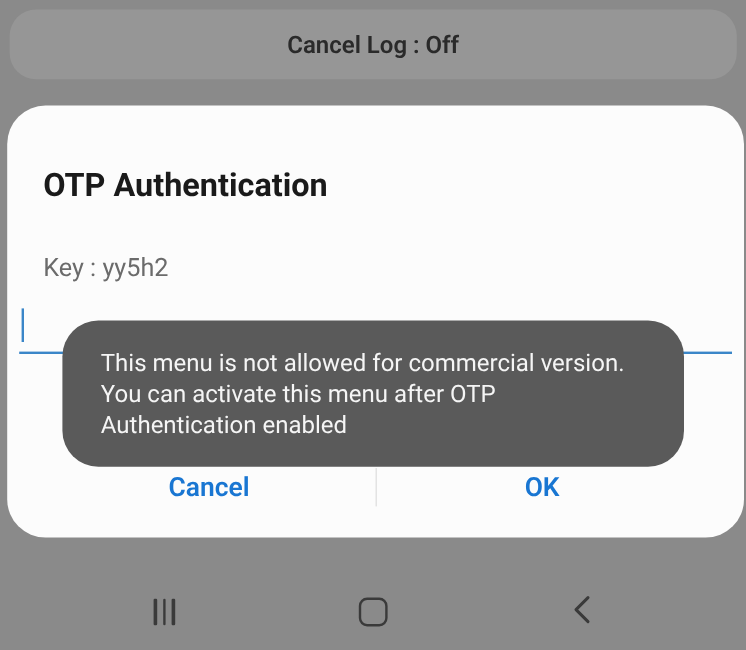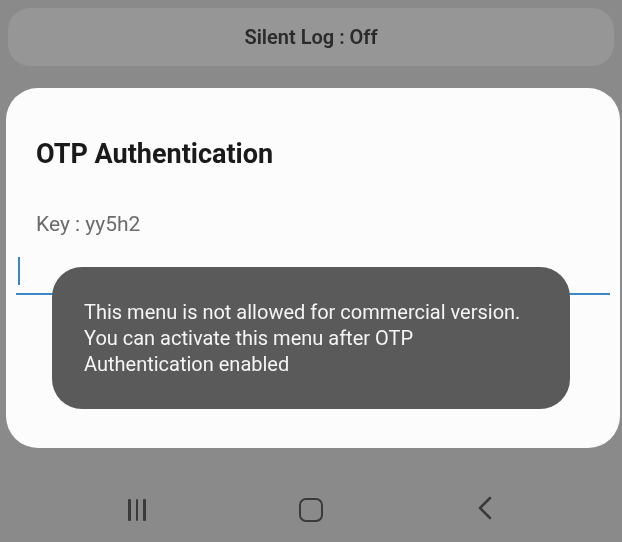--- a/index.html
+++ b/index.html
@@ -83,21 +83,21 @@
       background: #3a86c8;
     }
 
     .toast {
       position: absolute;
       top: 267px;
       left: 52px;
       right: 52px;
       background: #5a5a5a;
       border-radius: 30px;
-      padding: 32px 32px;
+      padding: 22px 32px;
       z-index: 10;
     }
 
     .toast-text {
       color: #f5f5f5;
       font-size: 20px;
       line-height: 1.3;
     }
 
     .dialog-buttons {
@@ -167,29 +167,34 @@
     .back-icon svg {
       width: 18px;
       height: 28px;
     }
   </style>
 </head>
 <body>
 
 <div class="background-container">
   <div class="bg-card">
-    <span class="silent-log">Silent Log : Off</span>
+    <span class="silent-log">Cancel Log : Off</span>
   </div>
 </div>
 
 <div class="dialog">
   <div class="dialog-title">OTP Authentication</div>
   <div class="key-label">Key : yy5h2</div>
   <div class="input-line">
     <div class="text-cursor"></div>
+  </div>
+  <div class="dialog-buttons">
+    <div class="dialog-button">Cancel</div>
+    <div class="button-divider"></div>
+    <div class="dialog-button">OK</div>
   </div>
 </div>
 
 <div class="toast">
   <div class="toast-text">This menu is not allowed for commercial version. You can activate this menu after OTP Authentication enabled</div>
 </div>
 
 <div class="navbar">
   <div class="nav-item">
     <div class="recents-icon">

